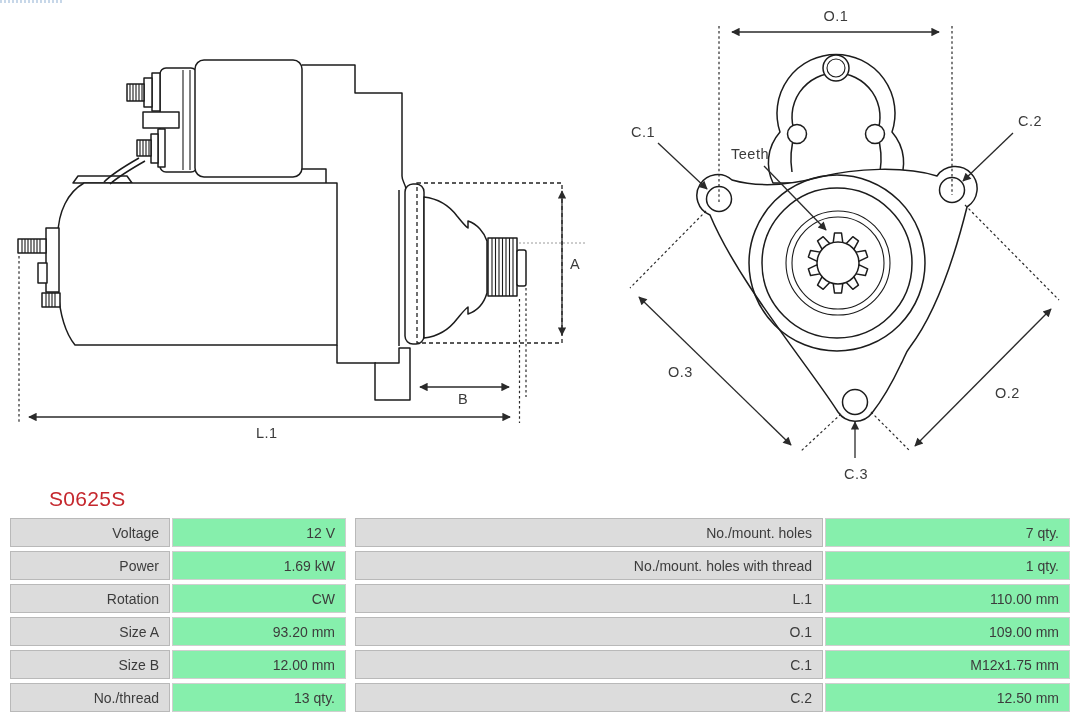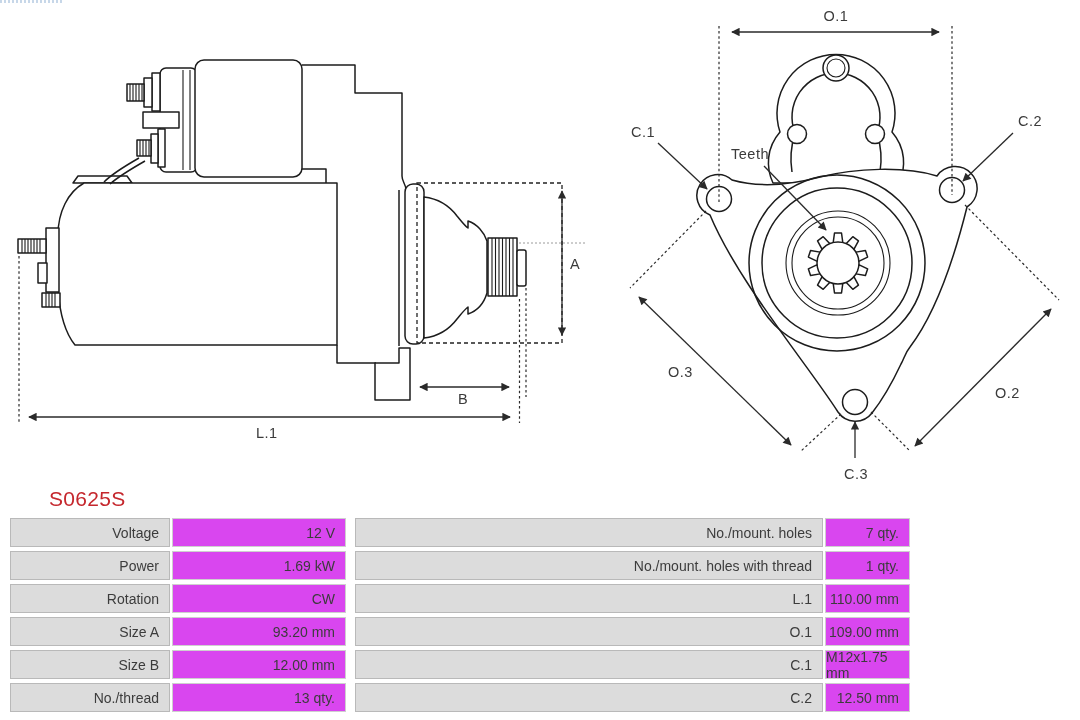--- a/index.html
+++ b/index.html
@@ -20,28 +20,28 @@
   .dash{fill:none;stroke:#222222;stroke-width:1.3;stroke-dasharray:4 3;}
   .cl  {fill:none;stroke:#9a9a9a;stroke-width:1;stroke-dasharray:2 2;}
   .dim {fill:none;stroke:#2a2a2a;stroke-width:1.3;}
   .dtext{font-size:14.5px;fill:#3b3b3b;letter-spacing:.5px;}
 
   
   .part-number{position:absolute;left:13px;top:487px;font-size:21px;
     color:#c5272d;letter-spacing:.3px;margin-left:36px;}
 
   
-  .spec-table{position:absolute;left:10px;top:518px;width:900px;
+  .spec-table{position:absolute;left:10px;top:518px;width:1060px;
     display:grid;grid-template-columns:160px 174px 5px 468px 1fr;
     gap:4px 2px;font-size:14px;}
   .spec-table .row{display:contents;}
   .cell{height:29px;box-sizing:border-box;display:flex;align-items:center;
     justify-content:flex-end;padding-right:10px;color:#3c3c3c;}
   .lbl{background:#dcdcdc;border:1px solid #b9b9b9;}
-  .val{background:#d946ef;border:1px solid #cfcfcf;}
+  .val{background:#86efac;border:1px solid #cfcfcf;}
   .spacer{background:transparent;}
 </style>
 </head>
 <body>
 
 <div class="artifact"></div>
 
 <svg id="diagram" width="1080" height="485" viewBox="0 0 1080 485">
   <defs>
     <marker id="ah" viewBox="0 0 10 10" refX="9" refY="5" markerWidth="9" markerHeight="6.5" orient="auto-start-reverse">

